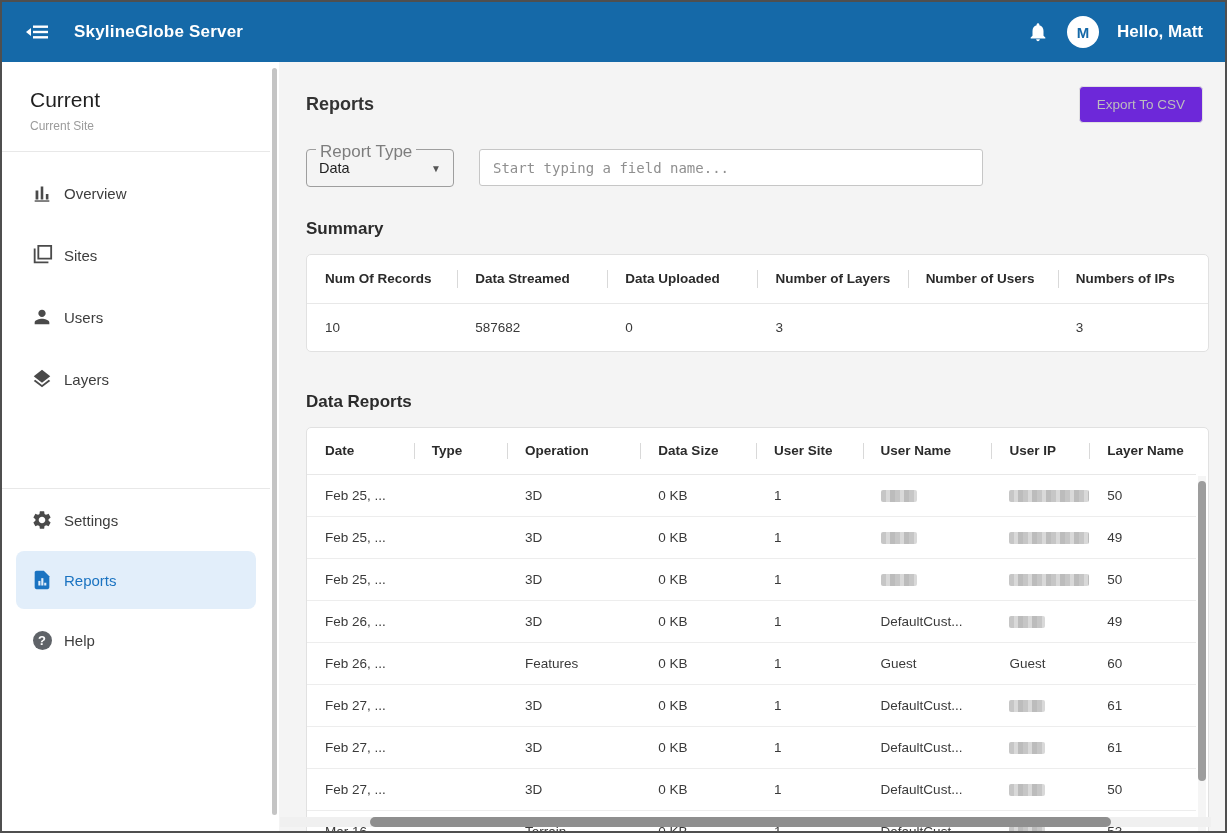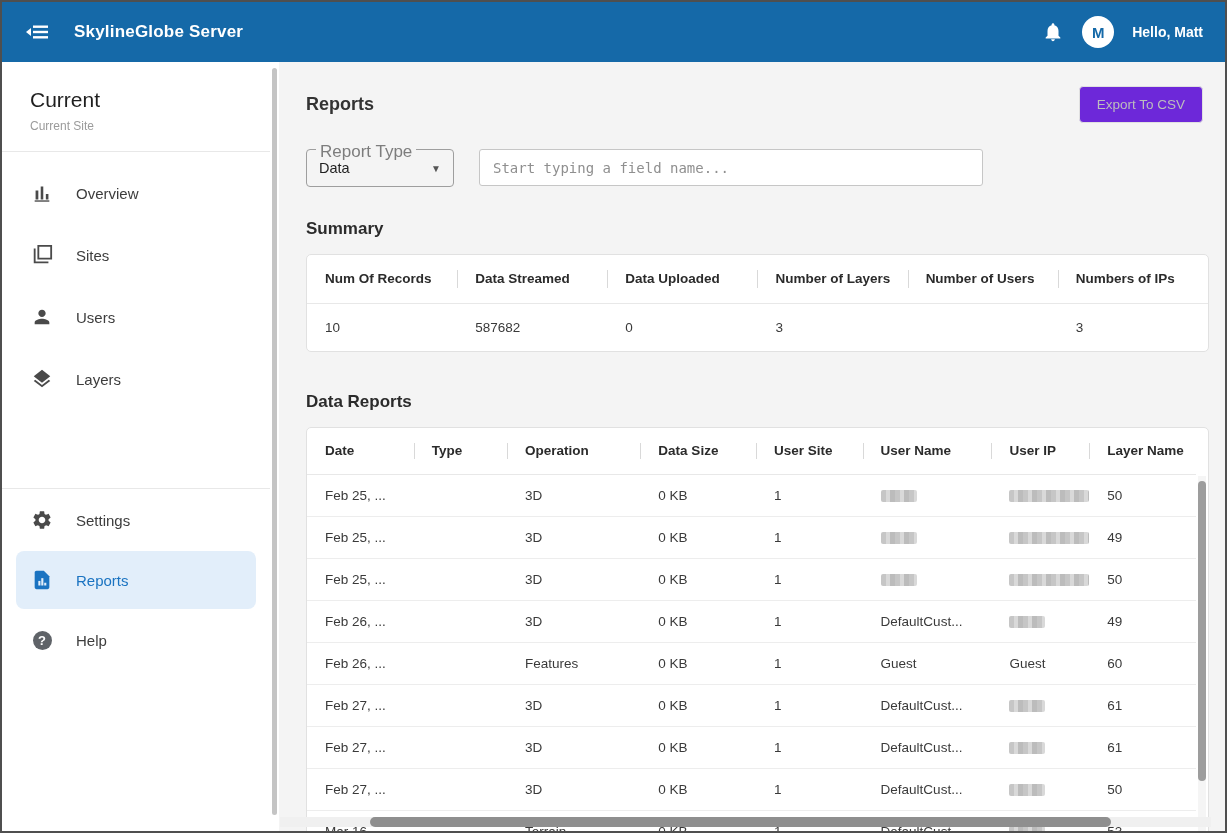--- a/index.html
+++ b/index.html
@@ -15,31 +15,31 @@
   }
   .topbar-left { display: flex; align-items: center; gap: 24px; }
   .menu-btn { background: none; border: none; cursor: pointer; display: flex; align-items: center; }
   .app-title { font-size: 17px; font-weight: 700; letter-spacing: .2px; }
   .topbar-right { display: flex; align-items: center; gap: 18px; }
   .bell-btn { background: none; border: none; cursor: pointer; display: flex; }
   .avatar {
     width: 32px; height: 32px; border-radius: 50%; background: #fff; color: #1569a8;
     display: flex; align-items: center; justify-content: center; font-weight: 700; font-size: 15px;
   }
-  .greeting { font-size: 14px; font-weight: 700; }
+  .greeting { font-size: 17px; font-weight: 700; }
   
   .body-row { flex: 1; display: flex; min-height: 0; }
   .sidebar { width: 268px; flex: 0 0 268px; background: #fff; display: flex; flex-direction: column; overflow: hidden; }
   .site-block { padding: 26px 28px 18px; }
   .site-name { font-size: 21px; color: #1f1f1f; font-weight: 500; }
   .site-subtitle { font-size: 12px; color: #9b9b9b; margin-top: 7px; }
   .divider { border: none; border-top: 1px solid #e8e8e8; }
   .nav { padding-top: 10px; }
   .nav-item {
-    height: 62px; display: flex; align-items: center; gap: 22px; padding-left: 28px;
+    height: 62px; display: flex; align-items: center; gap: 10px; padding-left: 28px;
     font-size: 15px; color: #3d3d3d; cursor: pointer;
   }
   .nav-item .nav-icon { width: 24px; display: flex; justify-content: center; color: #4a4a4a; }
   .nav-item.active {
     margin: 0 14px; padding-left: 14px; height: 58px; border-radius: 8px;
     background: #e2eefa; color: #1a73c1;
   }
   .nav-item.active .nav-icon { color: #1a73c1; }
   .nav-bottom { margin-top: 78px; }
   .help-circle {

